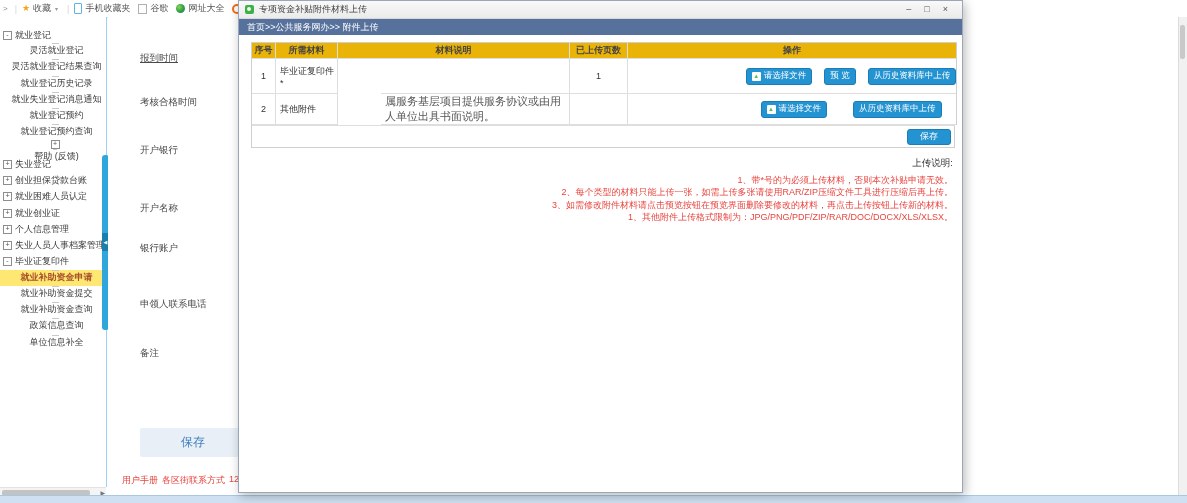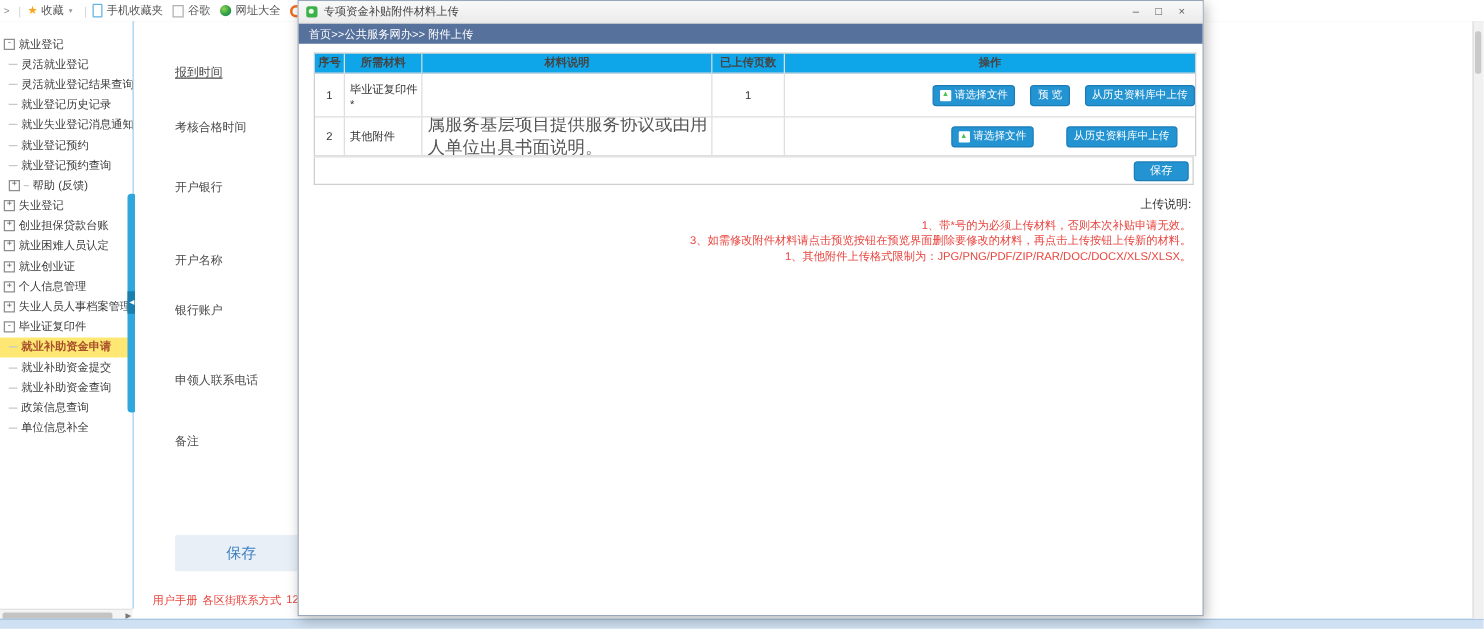--- a/index.html
+++ b/index.html
@@ -19,21 +19,21 @@
   .ic-globe{width:9px;height:9px;border-radius:50%;
             background:radial-gradient(circle at 35% 35%,#8fd457,#2e9e3f 55%,#1c7f9e);}
   .ic-ring{width:6px;height:6px;border:2px solid #f26a1b;border-radius:50%;}
 
   
   .sidebar{position:absolute;left:0;top:17px;width:106px;height:470px;background:#fff;
            border-right:1px solid #9fd0ee;overflow:hidden;}
   .tree{padding-top:10px;font-size:9px;color:#3a3a3a;}
   .tree-item{display:flex;align-items:center;height:16.2px;white-space:nowrap;cursor:pointer;}
   .tree-item.root{padding-left:3px;}
-  .tree-item.child{padding-left:7px;}
+  .tree-item.child{padding-left:7px;flex-direction:column;}
   .twisty{display:none;width:7px;height:7px;border:1px solid #8e8e8e;background:#fff;
           font-size:7px;line-height:5px;text-align:center;color:#555;margin-right:3px;flex:none;}
   .open > .twisty, .closed > .twisty{display:inline-block;}
   .open  > .twisty::before{content:'-';}
   .closed> .twisty::before{content:'+';}
   .branch{display:none;width:7px;height:1px;background:#c9c9c9;margin-right:3px;flex:none;}
   .child > .branch{display:inline-block;}
   .child.closed > .branch{width:4px;}
   .tree-item.selected{background:var(--selected-bg);}
   .tree-item.selected .lbl{color:var(--selected-fg);font-weight:bold;}
@@ -86,25 +86,25 @@
   .dlg-breadcrumb{height:16px;background:var(--breadcrumb);color:#fff;font-size:9px;
                   display:flex;align-items:center;padding-left:8px;}
   .dlg-content{padding:7px 9px 0 12px;}
 
   
   .tbl{width:704px;border:1px solid #cfcfcf;border-bottom:none;font-size:9px;}
   .grid-row{display:grid;grid-template-columns:24px 62px 232px 58px 1fr;}
   .grid-row > div{border-right:1px solid #dedede;border-bottom:1px solid #dedede;display:flex;
                   align-items:center;justify-content:center;overflow:hidden;}
   .grid-row > div:last-child{border-right:none;}
-  .tbl-head > div{height:15px;background:#0ea5e9;font-weight:bold;color:#444;}
+  .tbl-head > div{height:15px;background:#eab308;font-weight:bold;color:#444;}
   .row-1 > div{height:34px;}
   .row-2 > div{height:30px;}
   .cell-left{justify-content:flex-start !important;padding-left:4px;}
-  .desc-cell{font-size:14px;color:#555;}
+  .desc-cell{font-size:11px;color:#555;margin-left:43px;}
   .op-cell{justify-content:center;padding-left:118px;gap:12px;}
   .op-cell.wide-gap{gap:26px;}
   .btn-blue{background:var(--accent);border:1px solid var(--accent-border);color:#fff;font-size:8.5px;
             height:17px;display:inline-flex;align-items:center;gap:3px;border-radius:3px;
             padding:0 5px;cursor:pointer;white-space:nowrap;box-sizing:border-box;}
   .up-ic{color:#49c25b;background:#fff;border-radius:1px;width:9px;height:9px;font-size:6px;
          line-height:9px;text-align:center;flex:none;}
   .tbl-footer{width:704px;border:1px solid #cfcfcf;border-top:1px solid #dedede;box-sizing:border-box;
               height:23px;display:flex;align-items:center;justify-content:flex-end;padding-right:3px;background:#fff;}
   .btn-save-dlg{padding:0 12px;font-size:9px;height:16px;}
@@ -363,20 +363,21 @@
       <div class="tbl-footer">
         <span class="btn-blue btn-save-dlg">保存</span>
       </div>
 
       <div class="instructions">
         <div class="instr-title">上传说明:</div>
         <div class="instr-lines">
 
             <div>1、带*号的为必须上传材料，否则本次补贴申请无效。</div>
 
+            <div>2、每个类型的材料只能上传一张，如需上传多张请使用RAR/ZIP压缩文件工具进行压缩后再上传。</div>
 
             <div>3、如需修改附件材料请点击预览按钮在预览界面删除要修改的材料，再点击上传按钮上传新的材料。</div>
 
 
             <div>1、其他附件上传格式限制为：JPG/PNG/PDF/ZIP/RAR/DOC/DOCX/XLS/XLSX。</div>
           </div>
       </div>
     </div>
   </div>
 

